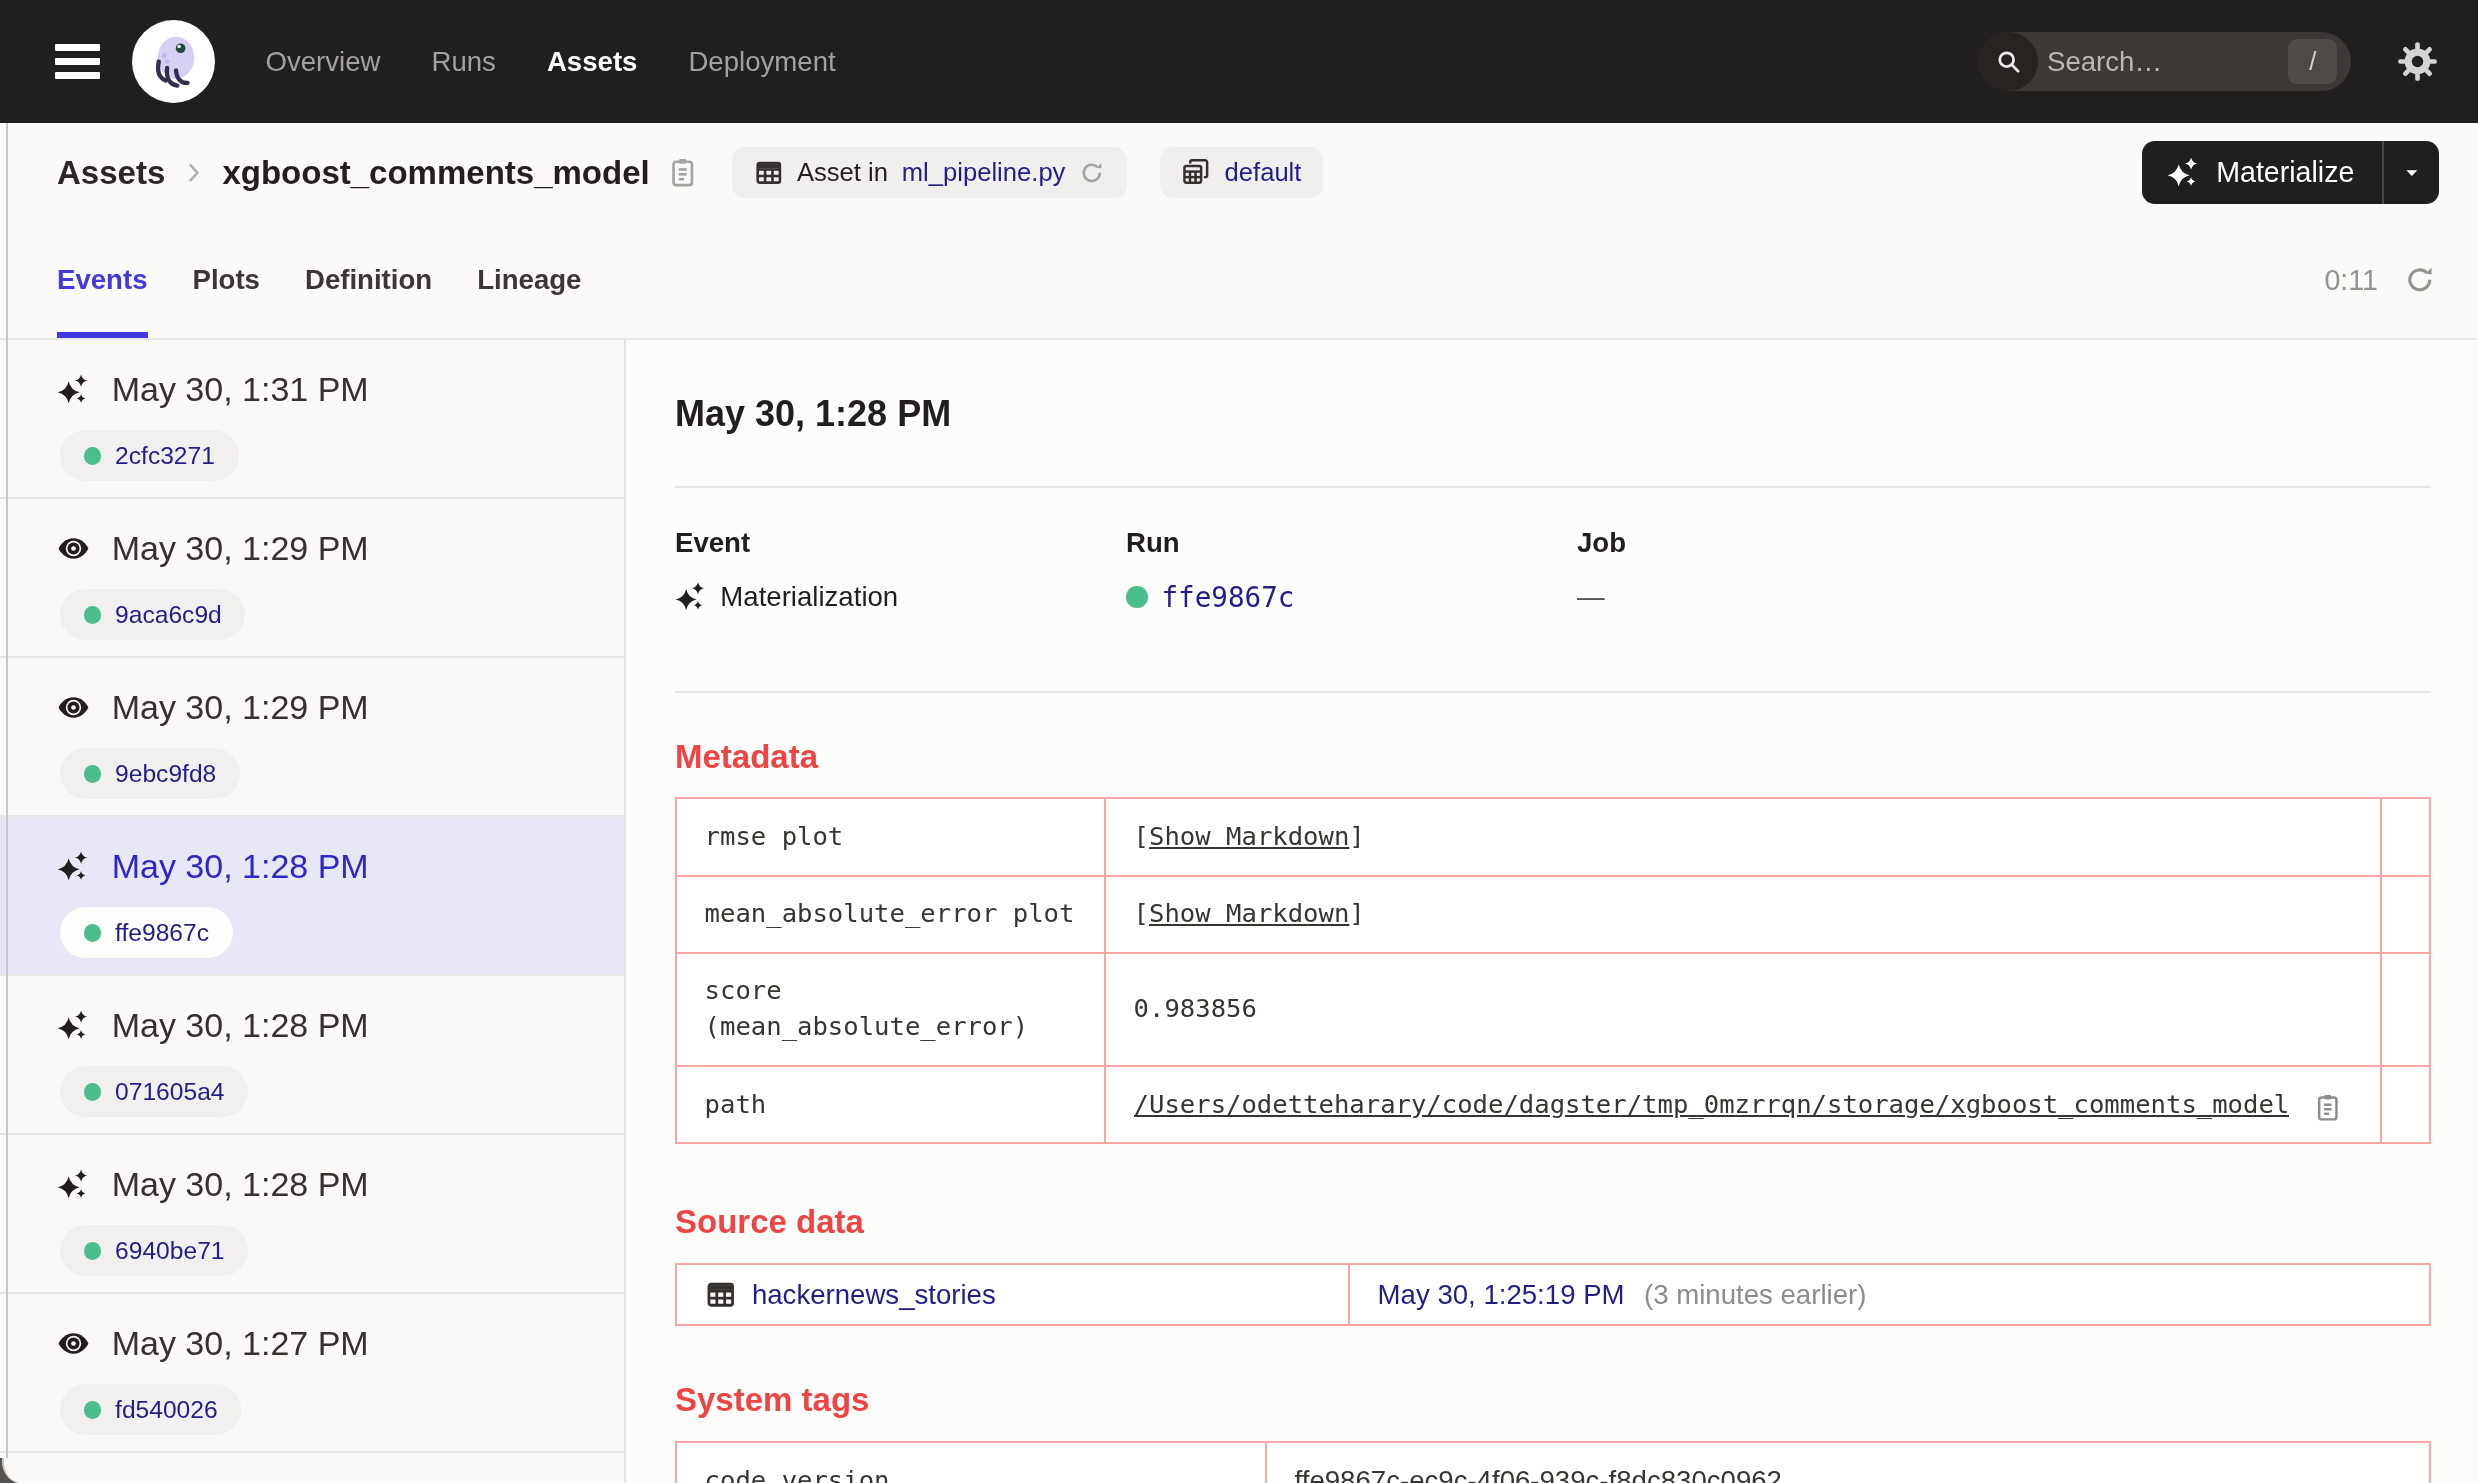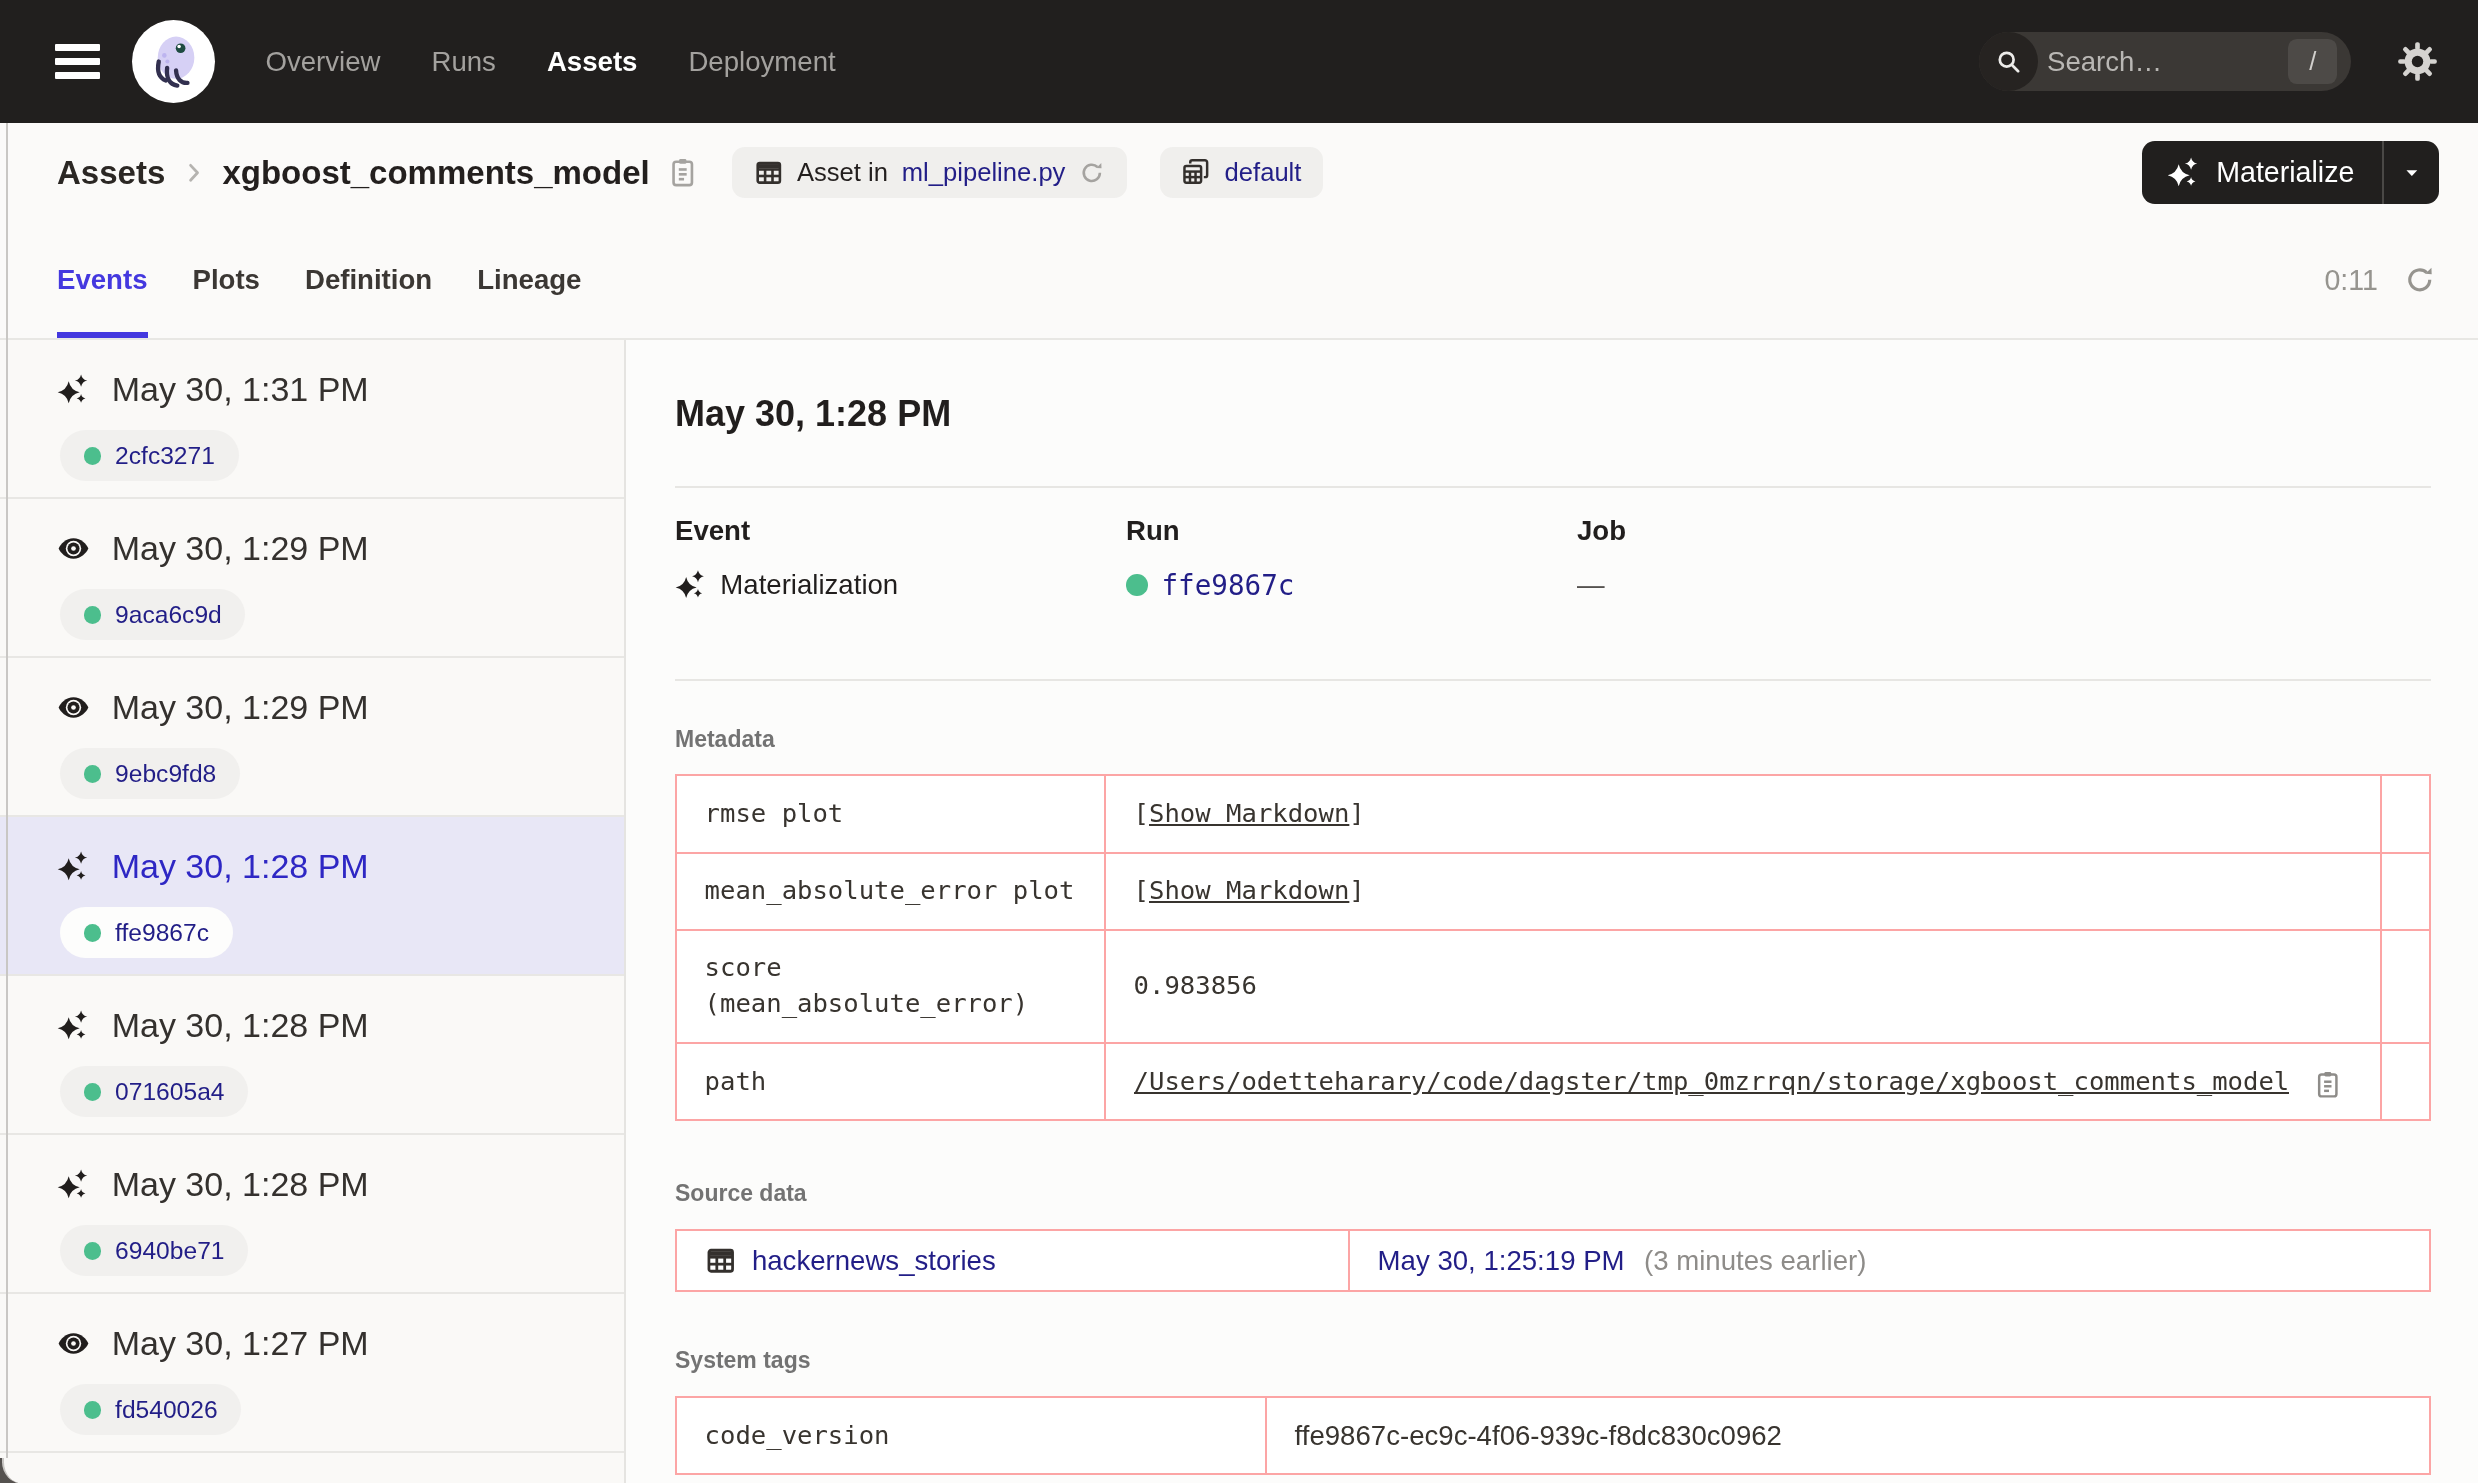--- a/index.html
+++ b/index.html
@@ -57,29 +57,29 @@
   .event-time { font-size:34px; color:#34312E; }
   .event-item.selected .event-time { color:#2E27C4; }
   .run-pill { display:inline-flex; align-items:center; gap:13.8px; height:51px; padding:0 23.6px; background:#F1F0EE; border-radius:25.6px; margin-top:21.7px; margin-left:3px; }
   .event-item.selected .run-pill { background:#FDFDFC; }
   .green-dot { width:17.7px; height:17.7px; border-radius:50%; background:#4CBE8D; flex:0 0 auto; }
   .run-link { font-size:24.6px; color:#221E87; cursor:pointer; }
 
   .detail { flex:1; background:#FCFCFB; padding:0 47px 0 49px; overflow:hidden; }
   .detail-title { font-size:36px; font-weight:700; color:#211E1D; margin-top:53px; }
   .hr { border:none; border-top:2px solid #E7E6E3; margin-top:51px; }
-  .erj { display:grid; grid-template-columns:451px 451px 1fr; margin-top:27px; padding-bottom:77px; border-bottom:2px solid #E7E6E3; }
+  .erj { display:grid; grid-template-columns:451px 451px 1fr; margin-top:39px; padding-bottom:77px; border-bottom:2px solid #E7E6E3; }
   .erj-label { font-size:27.6px; font-weight:700; color:#211E1D; }
   .erj-value { margin-top:21.7px; display:flex; align-items:center; gap:13.8px; font-size:27.6px; color:#211E1D; }
   .erj-value .spark { width:31.5px; height:31.5px; color:#211E1D; }
   .run-mono { font-family:"DejaVu Sans Mono", monospace; font-size:27.6px; color:#221E87; cursor:pointer; }
   .erj .green-dot { width:21.7px; height:21.7px; }
   .job-dash { color:#55524F; }
 
-  .section-heading { font-size:23px; font-weight:700; color:#737373; }
+  .section-heading { font-size:33px; font-weight:700; color:#ef4444; }
   .mt-meta { margin-top:45px; }
   .mt-source { margin-top:59px; }
   .mt-systags { margin-top:55px; }
 
   table.kv { border-collapse:collapse; width:100%; margin-top:21.7px; background:#FFFFFF; }
   table.kv td { border:2px solid #fca5a5; vertical-align:middle; padding:19.7px 27.6px;margin-top:24px; }
   .mono { font-family:"DejaVu Sans Mono", monospace; font-size:25.6px; color:#38342F; line-height:1.4; }
   .meta-key { width:429px; }
   .meta-spacer { width:49px; padding:0 !important; }
   .md-link { text-decoration:underline; cursor:pointer; }

